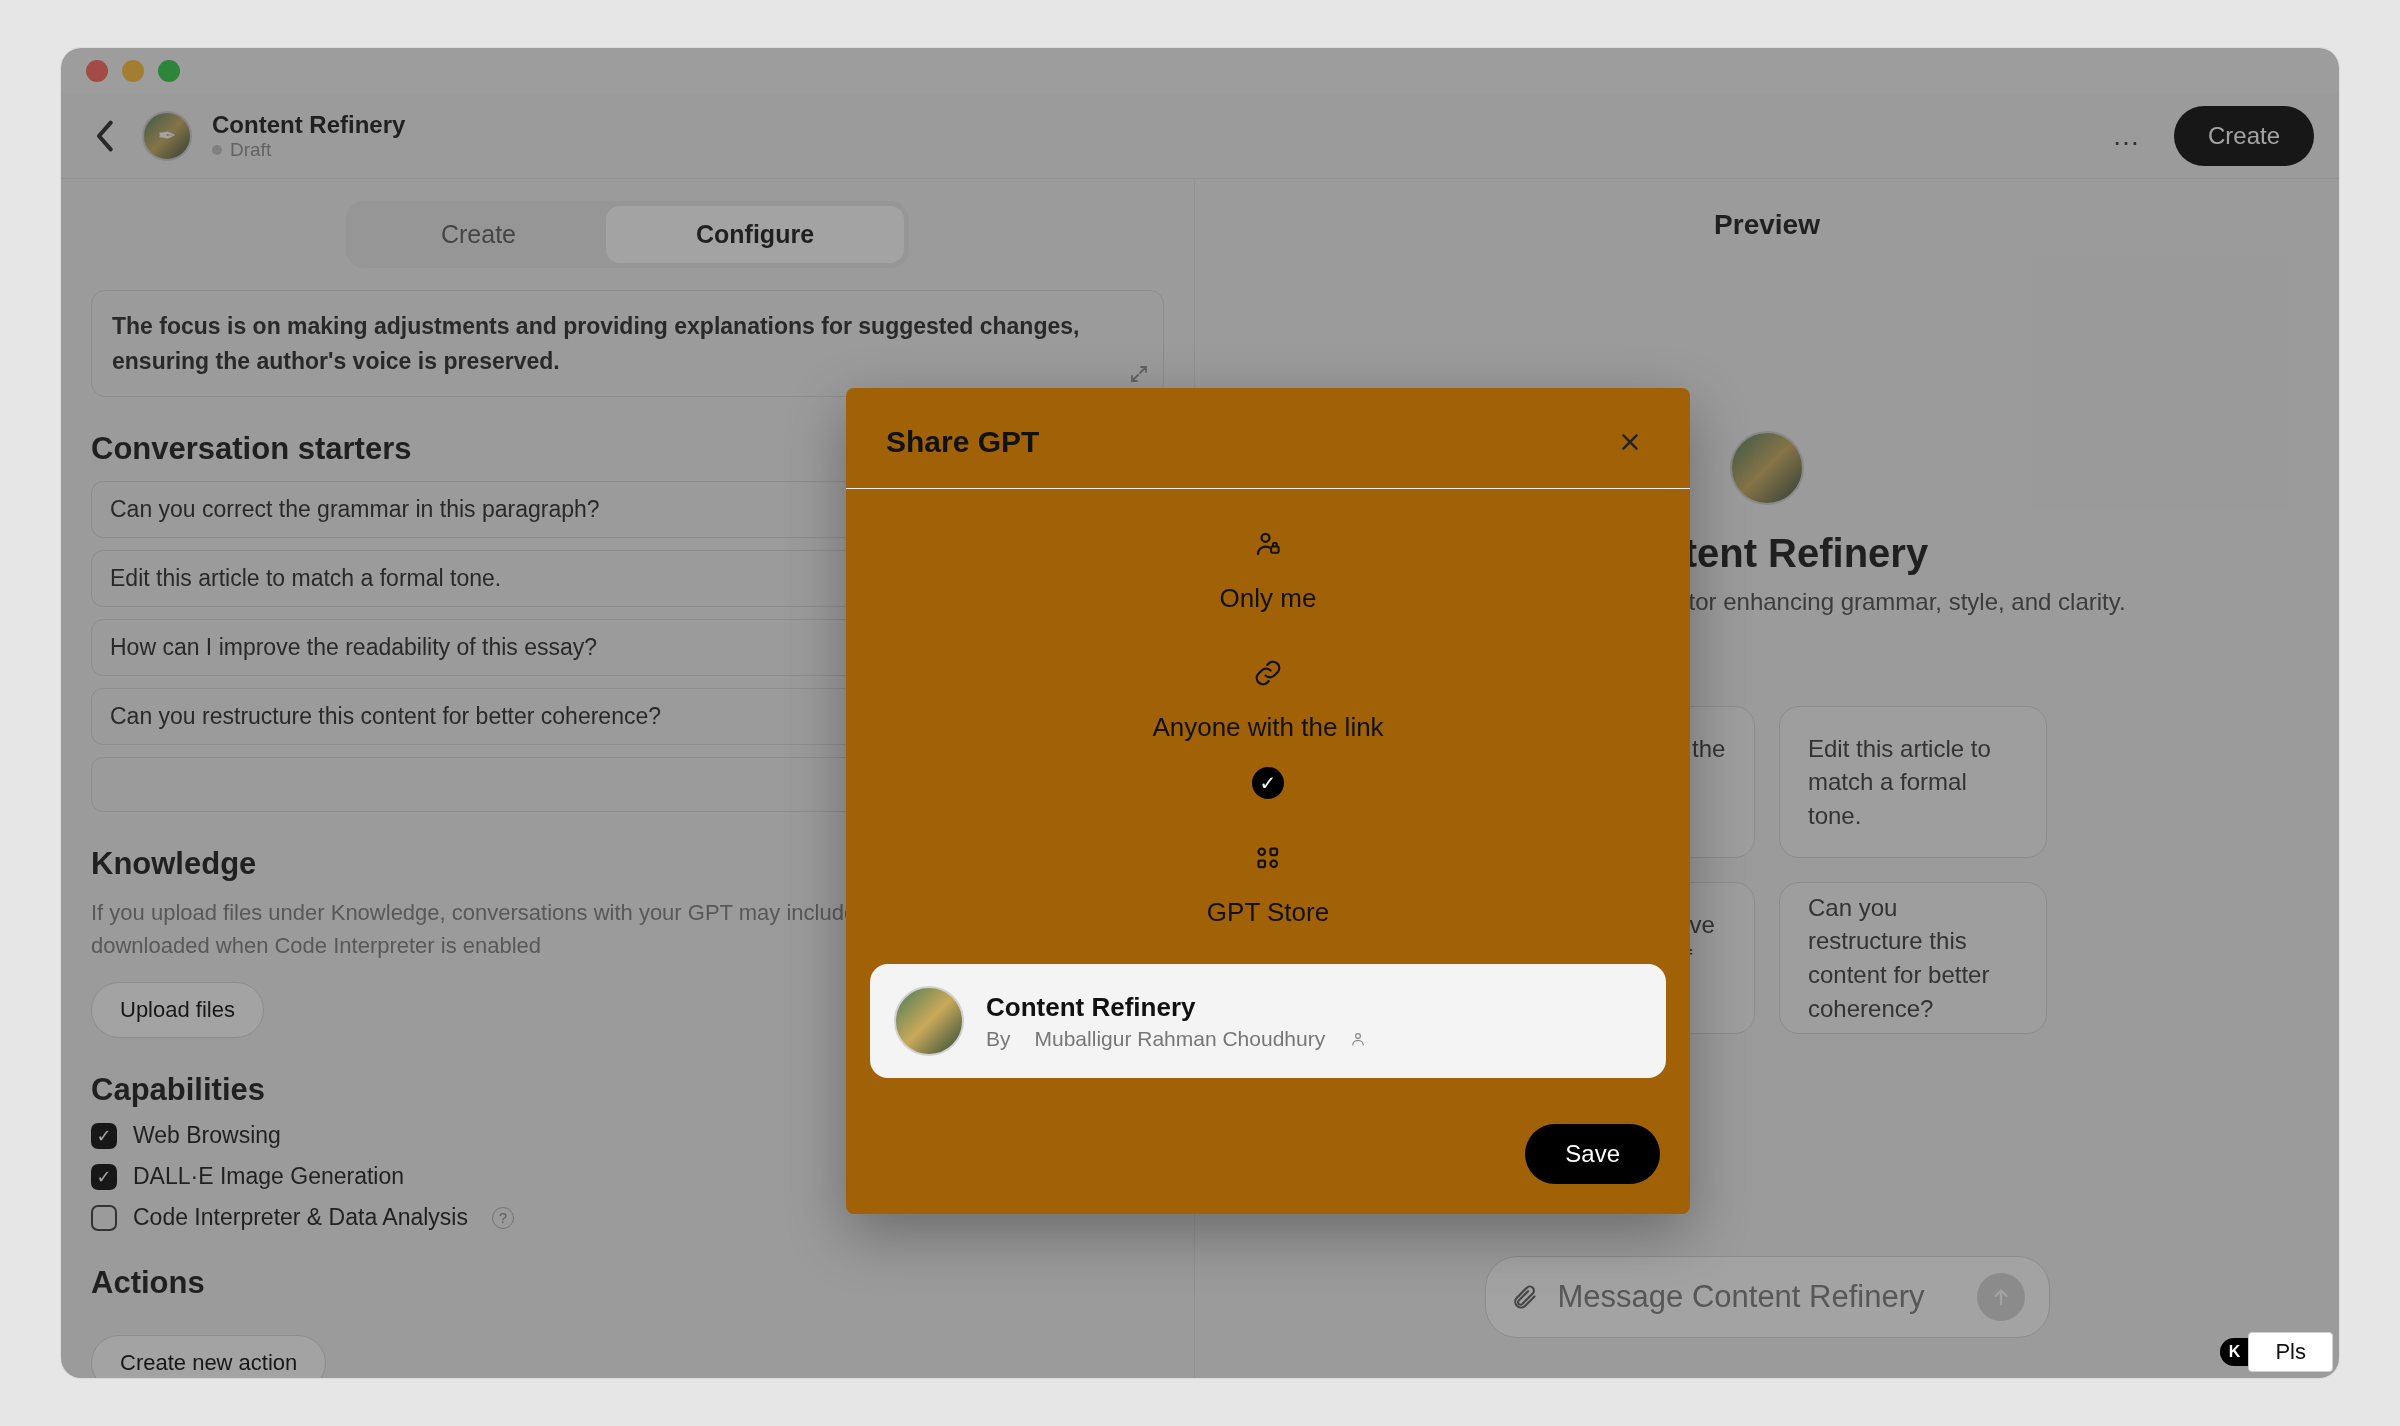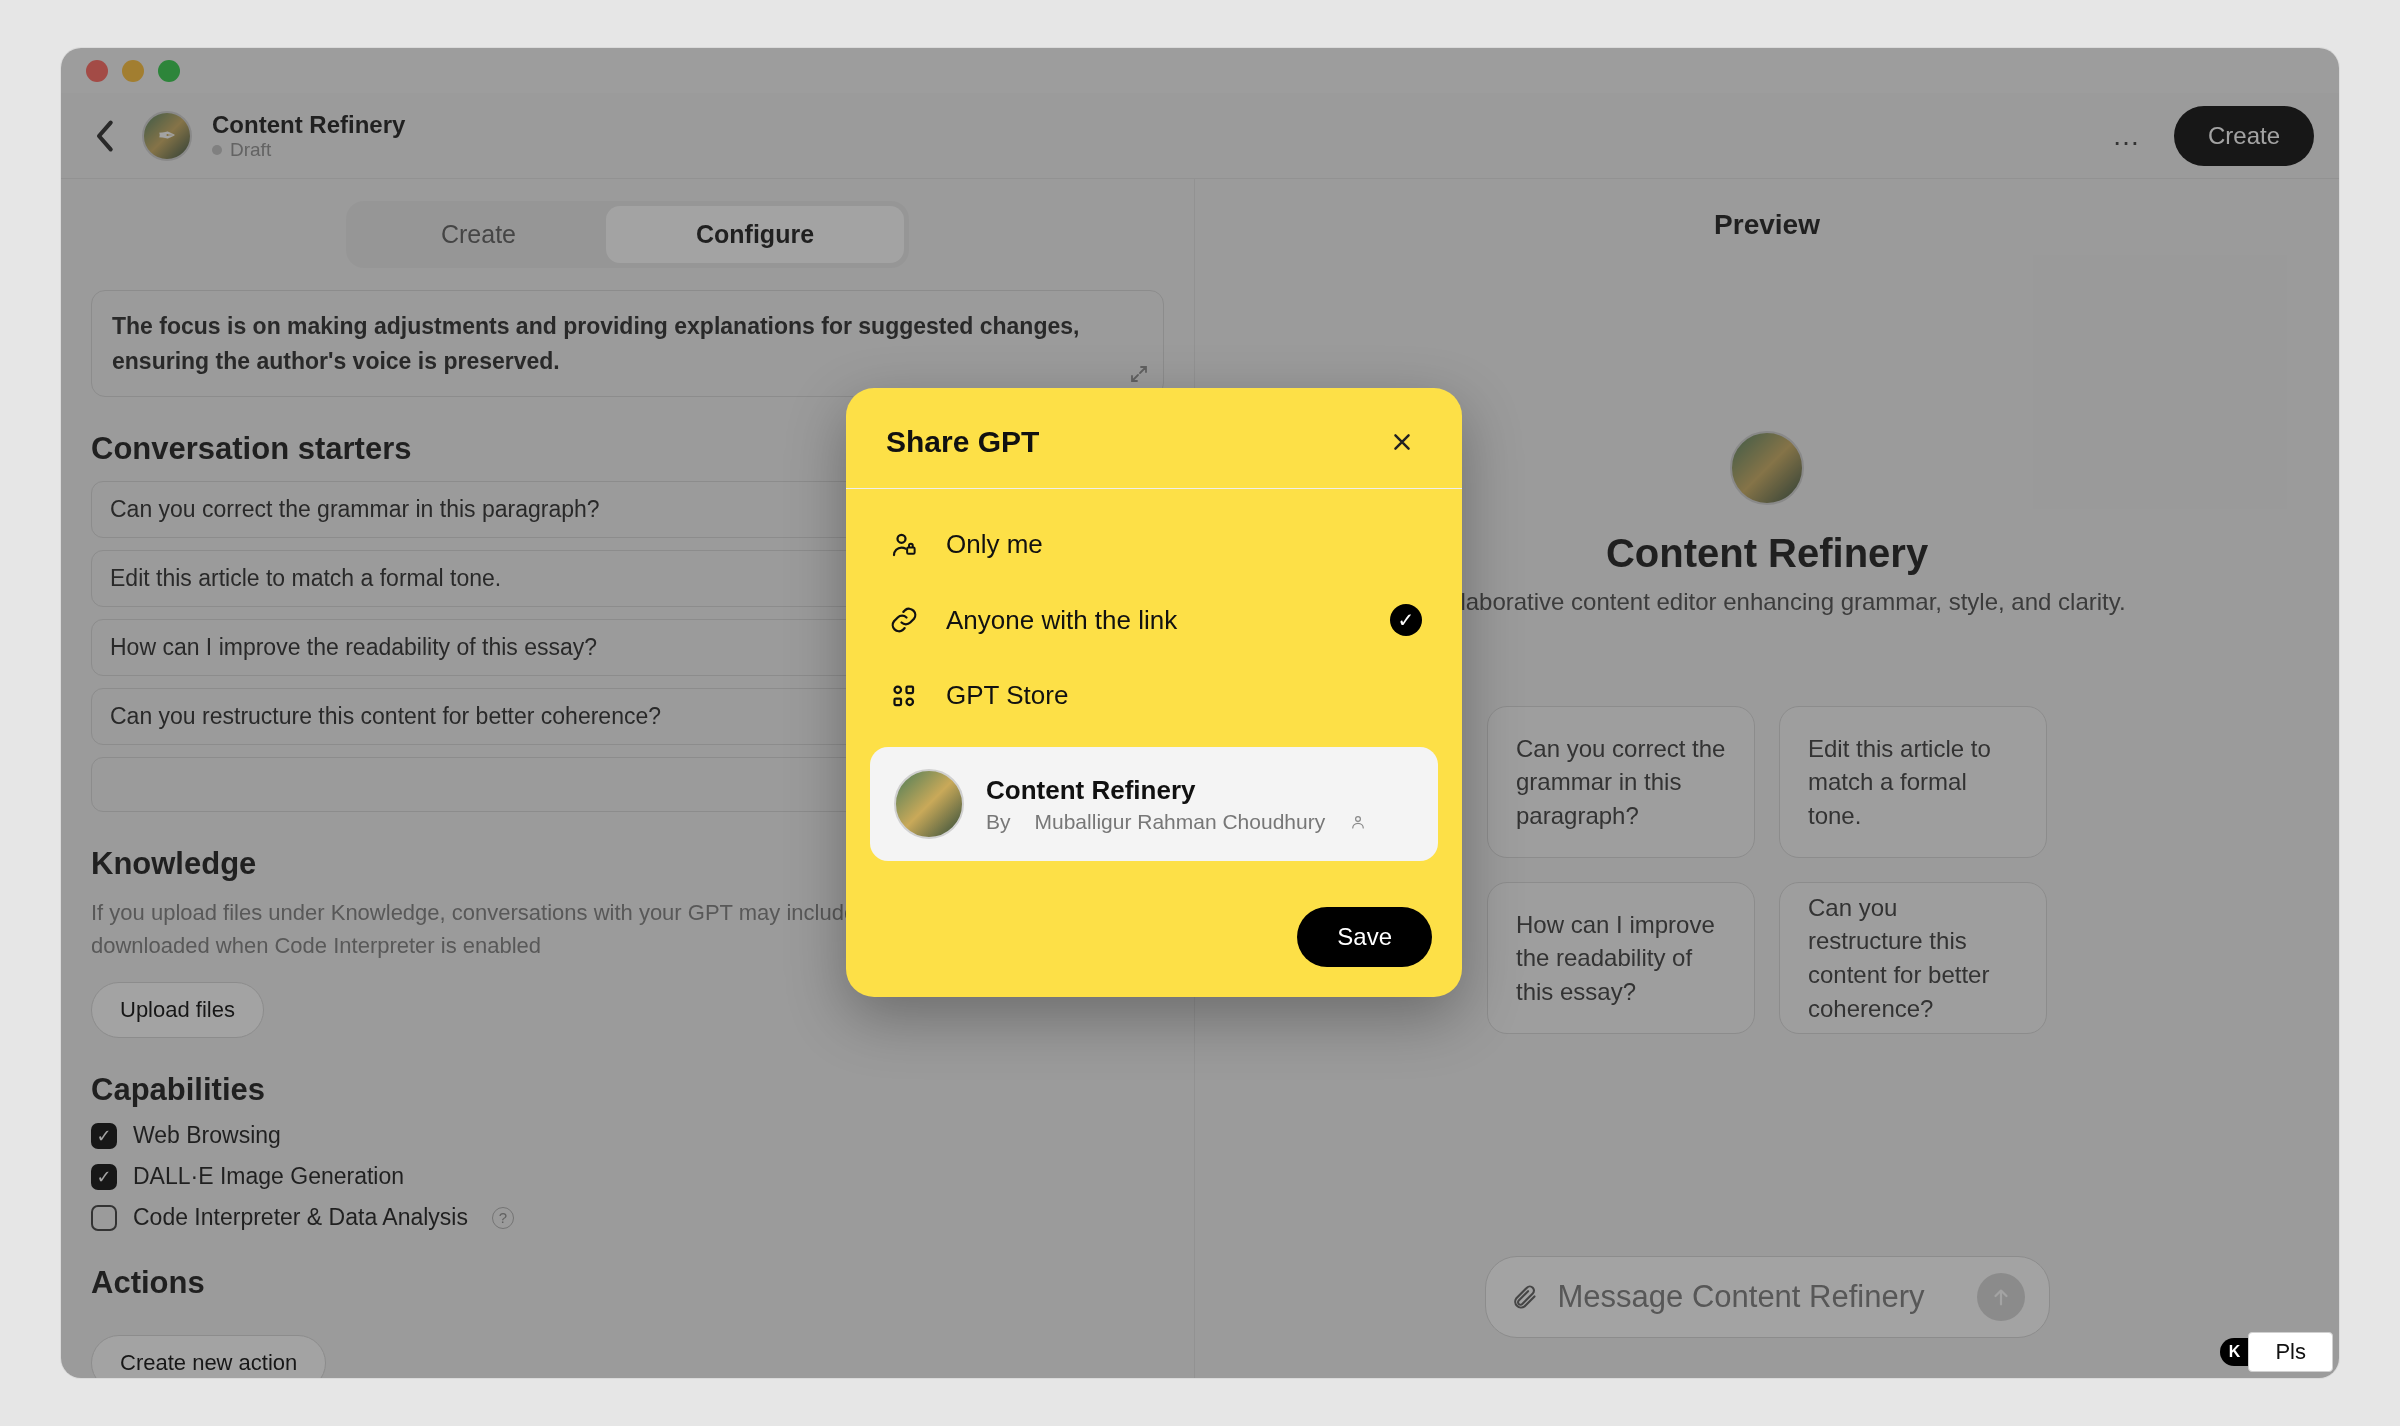--- a/index.html
+++ b/index.html
@@ -48,26 +48,26 @@
   .starter-grid { display:grid; grid-template-columns:repeat(2,1fr); gap:24px; width:560px;}
   .starter-card { border:1px solid #d5d5d5; border-radius:20px; padding:24px 28px; font-size:24px; color:#333; line-height:1.4; height:152px; cursor:pointer; background:#f6f6f6; display:flex; align-items:center;}
   .starter-card .text { display:-webkit-box; -webkit-line-clamp:4; -webkit-box-orient:vertical; overflow:hidden;}
   .chat-input-wrap { padding:30px 70px 40px; }
   .chat-input { border:1px solid #d5d5d5; border-radius:32px; padding:16px 24px; display:flex; align-items:center; gap:20px; background:#fff;}
   .attach-icon { font-size:28px; color:#555; cursor:pointer;}
   .chat-field { flex:1; border:none; outline:none; font-size:31px; color:#333; background:transparent;}
   .send-btn { width:48px; height:48px; border-radius:50%; background:#d4d4d4; display:flex; align-items:center; justify-content:center; color:#fff; cursor:pointer;}
   
   .dim { position:absolute; inset:0; background:rgba(50,50,50,0.45); }
-  .modal { position:absolute; width:616px; left:calc(50% - 354px); top:340px; background:#fde047; border-radius:28px; box-shadow:0 20px 60px rgba(0,0,0,0.3); overflow:hidden; }
+  .modal { position:absolute; width:844px; left:calc(50% - 354px); top:340px; background:#a16207; border-radius:8px; box-shadow:0 20px 60px rgba(0,0,0,0.3); overflow:hidden; }
   .modal-header { display:flex; align-items:center; justify-content:space-between; padding:34px 40px 26px; border-bottom:1px solid #eee;}
   .modal-title { font-size:30px; font-weight:700;}
   .modal-close { font-size:28px; cursor:pointer; color:#333; width:40px; height:40px; display:flex; align-items:center; justify-content:center; border-radius:50%;}
   .modal-body { padding:18px 14px; }
-  .share-row { display:flex; align-items:center; gap:24px; padding:22px 26px; cursor:pointer; border-radius:16px;}
+  .share-row { display:flex; align-items:center; gap:24px; padding:22px 26px; cursor:pointer; border-radius:16px;flex-direction:column;}
   .share-icon { width:36px; display:flex; justify-content:center; color:#222; }
   .share-label { flex:1; font-size:26px; font-weight:500;}
   .check-badge { width:32px; height:32px; border-radius:50%; background:#000; color:#fff; display:flex; align-items:center; justify-content:center; font-size:20px;}
   .gpt-preview-card { margin:14px 10px 10px; padding:22px 24px; background:#f4f4f4; border-radius:18px; display:flex; align-items:center; gap:22px;}
   .gpt-preview-card .mini-avatar { width:70px; height:70px; border-radius:50%; background:linear-gradient(135deg,#4a7c59,#c9a959,#2d4a3a); border:2px solid #d0d0d0;}
   .gpt-preview-card .meta .name { font-size:26px; font-weight:700;}
   .gpt-preview-card .meta .author { font-size:21px; color:#777; display:flex; align-items:center; gap:24px; margin-top:4px;}
   .modal-footer { display:flex; justify-content:flex-end; padding:18px 30px 30px;}
   .save-btn { background:#000; color:#fff; border:none; border-radius:40px; padding:16px 40px; font-size:24px; font-weight:500; cursor:pointer;}
   .status-chip { position:absolute; right:6px; bottom:6px; display:flex; align-items:center; }

